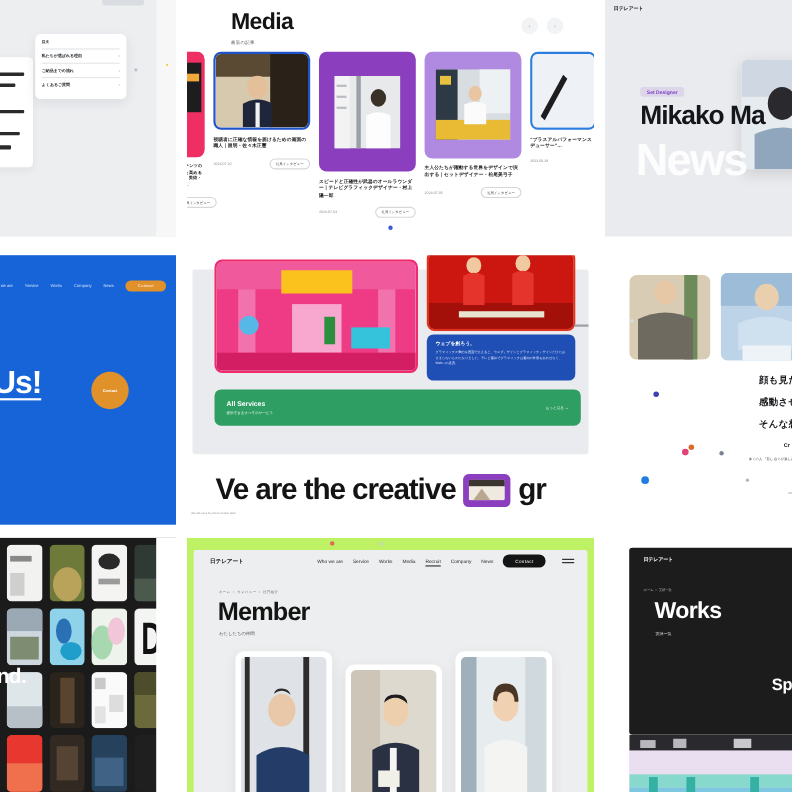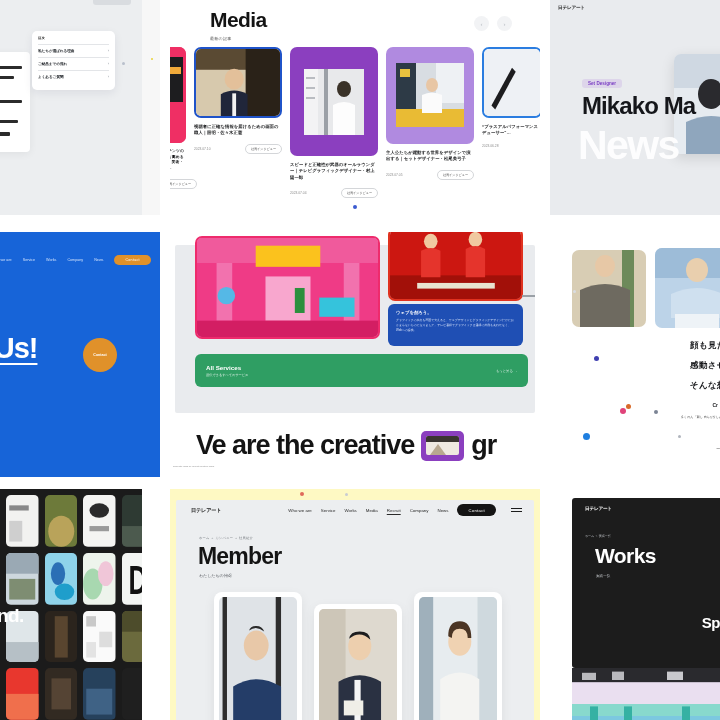--- a/index.html
+++ b/index.html
@@ -173,21 +173,21 @@
   .p51 .grid { position:absolute; inset:0; display:grid;
     grid-template-columns:repeat(4,1fr); grid-template-rows:repeat(4,1fr); gap:6px; padding:6px 6px 0 ; }
   .p51 .tile{ border-radius:5px; overflow:hidden; }
   .p51 .word{
     position:absolute; left:-14px; top:116px; font-size:19px; font-weight:800;
     color:#fff; letter-spacing:-.6px;
   }
   .p51 .edge{position:absolute;right:0;top:0;bottom:0;width:18px;background:#fff;}
 
   
-  .p53 { background:#fef9c3; }
+  .p53 { background:#bef264; }
   .p53 .page{position:absolute;left:6px;top:11px;right:6px;bottom:-10px;background:#eceef0;border-radius:2px;}
   .p53 .hdr{position:absolute;left:21px;right:18px;top:15px;display:flex;align-items:center;justify-content:space-between;}
   .p53 .logo{font-size:5.2px;}
   .p53 .crumb{position:absolute;left:29px;top:47px;font-size:3.2px;color:#6c7076;letter-spacing:.3px;}
   .p53 h1{position:absolute;left:28px;top:54px;font-size:23px;font-weight:800;color:#141414;letter-spacing:-.8px;}
   .p53 .sub{position:absolute;left:29px;top:84px;font-size:4px;color:#4e5258;}
   .p53 .cards{position:absolute;left:44px;top:103px;display:flex;gap:12px;}
   .p53 .mc{width:88px;height:150px;background:#fff;border-radius:8px;padding:5px;
     box-shadow:0 4px 12px rgba(0,0,0,.07);}
   .p53 .mc.mid{margin-top:12px;}

